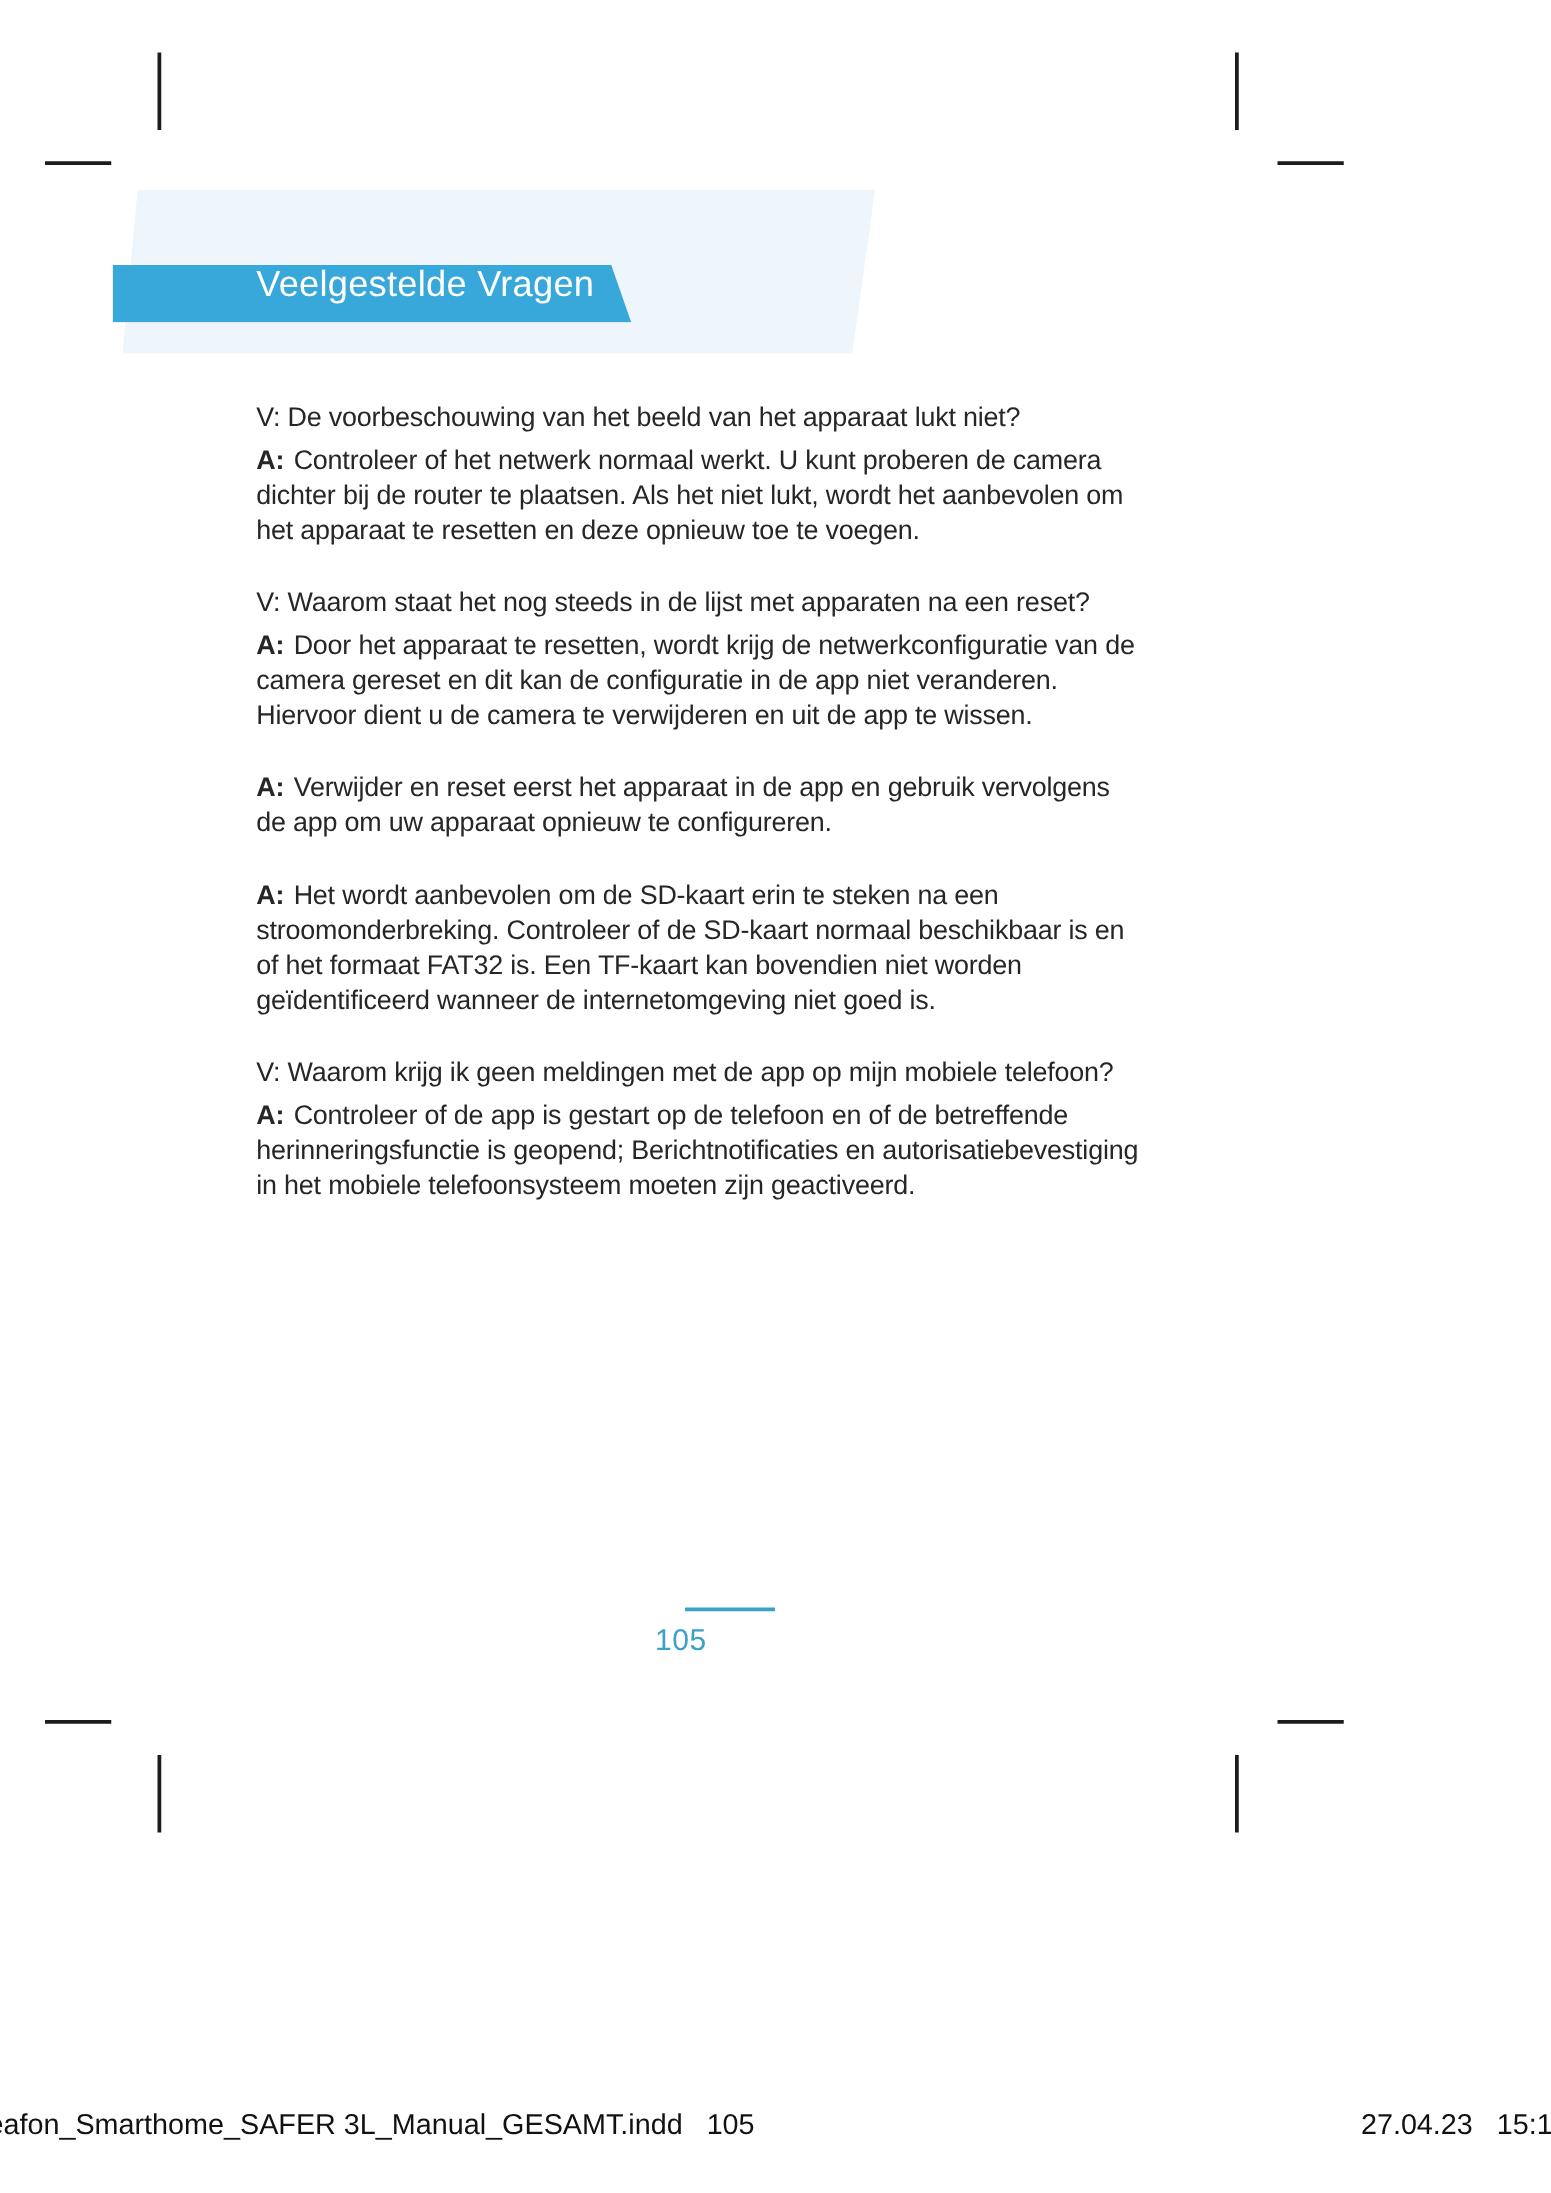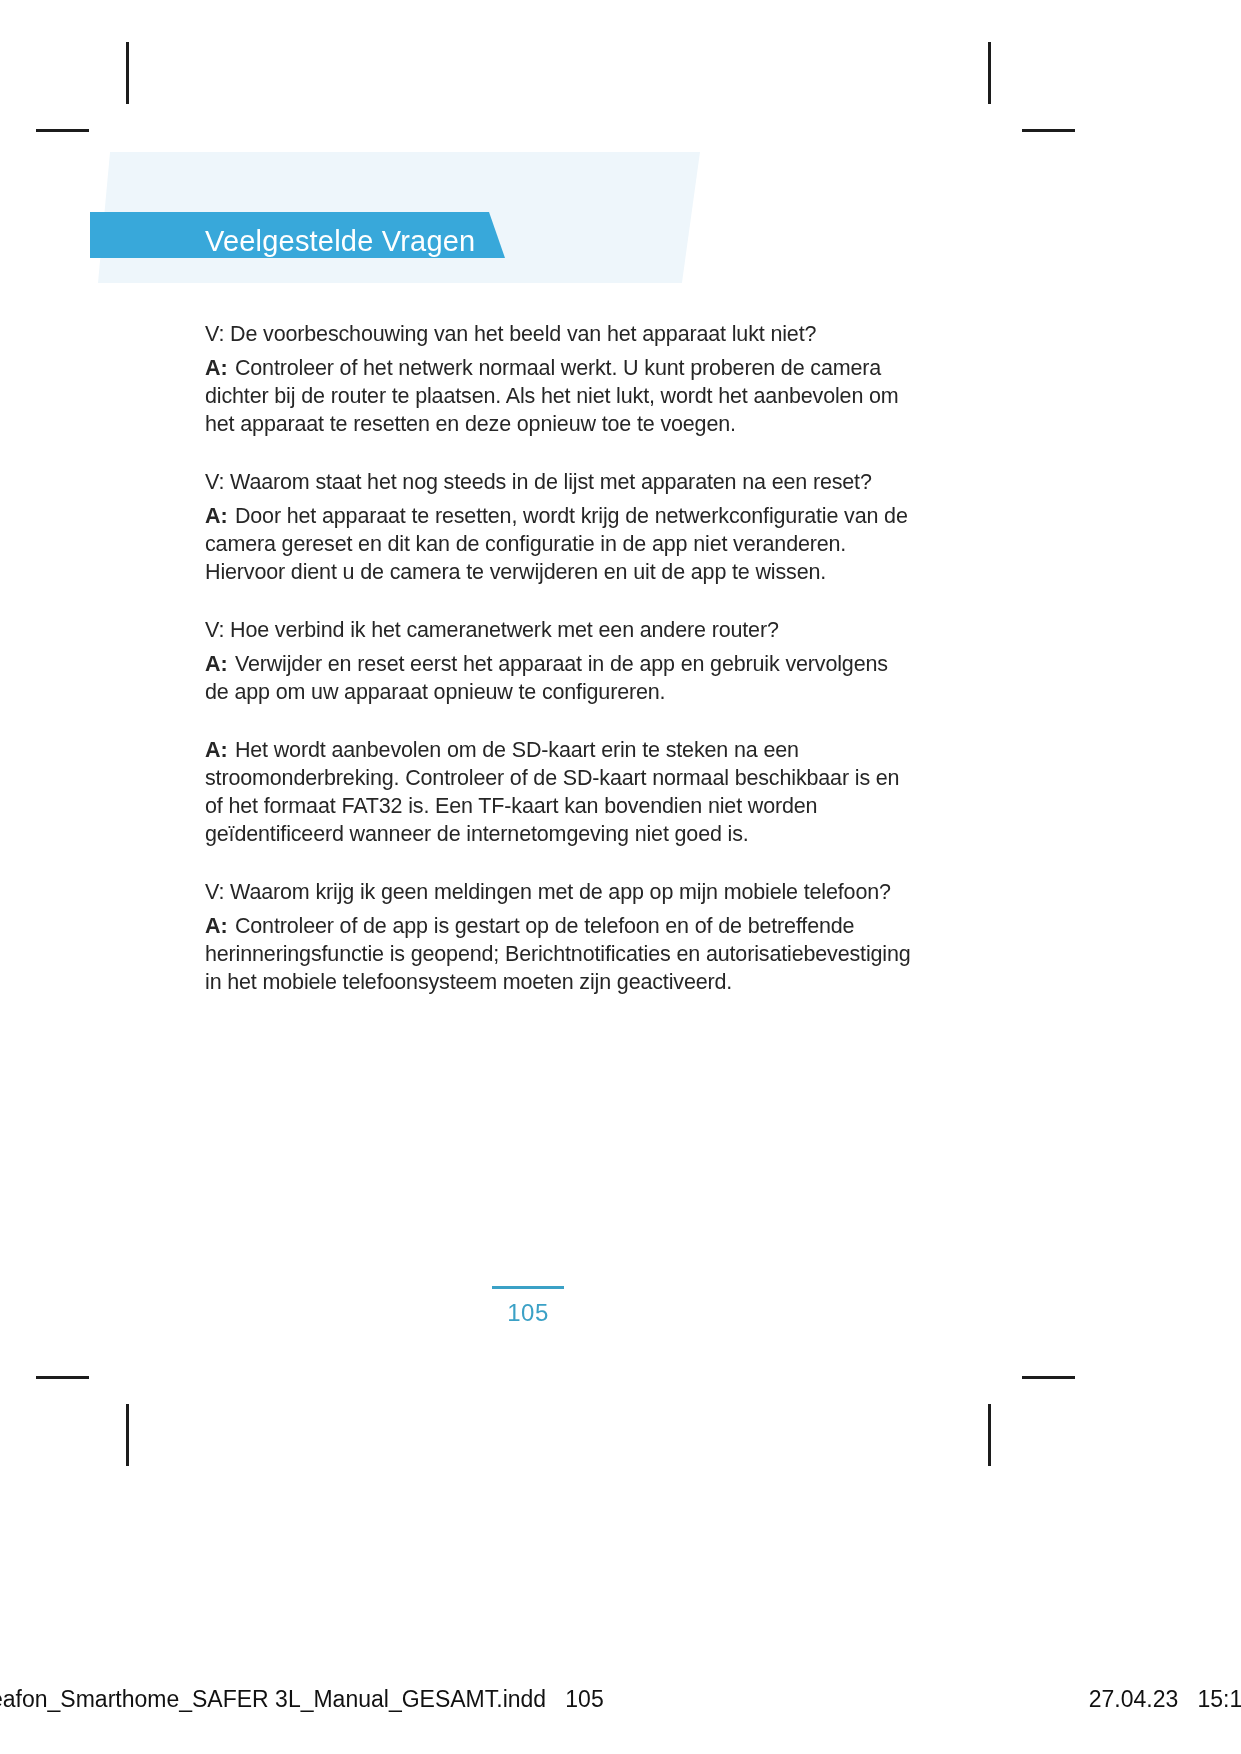--- a/index.html
+++ b/index.html
@@ -24,37 +24,37 @@
   
   .banner-shadow{
     position:absolute;left:98px;top:152px;width:602px;height:131px;
     background:var(--banner_shadow);
     clip-path:polygon(2% 0,100% 0,97% 100%,0 100%);
   }
   .banner{
     position:absolute;left:90px;top:212px;width:415px;height:46px;
     background:var(--banner_blue);
     clip-path:polygon(0 0,calc(100% - 16px) 0,100% 100%,0 100%);
-    display:flex;align-items:flex-end;
+    display:flex;align-items:flex-start;
   }
   .banner-title{
     color:#ffffff;font-size:29px;font-weight:400;
     padding-left:115px;letter-spacing:0.2px;white-space:nowrap;
   }
   
   .content{
     position:absolute;left:205px;top:320px;width:712px;
     font-size:21.5px;line-height:28px;letter-spacing:-0.15px;
   }
   .qa{margin:0 0 30px 0;}
   .q{margin:0 0 6px 0;font-weight:normal;white-space:nowrap;}
   .a{margin:0;}
   .a .ap{font-weight:bold;margin-right:0.35em;}
   
-  .pagenum-wrap{position:absolute;left:468px;top:1286px;width:120px;text-align:center;}
+  .pagenum-wrap{position:absolute;left:524px;top:1286px;width:120px;text-align:left;}
   .pagenum-rule{width:72px;height:3px;background:var(--accent_blue);margin:0 auto 10px auto;}
   .pagenum{color:var(--accent_blue);font-size:24px;letter-spacing:0.5px;}
   
   .footer-left,.footer-right{
     position:absolute;top:1686px;font-size:23px;color:#111;white-space:pre;
   }
   .footer-left{left:-10px;}
   .footer-right{right:-14px;}
 </style>
 </head>
@@ -82,21 +82,20 @@
       <p class="q">V: De voorbeschouwing van het beeld van het apparaat lukt niet?</p>
       <p class="a"><b class="ap">A:</b><span>Controleer of het netwerk normaal werkt. U kunt proberen de camera dichter bij de router te plaatsen. Als het niet lukt, wordt het aanbevolen om het apparaat te resetten en deze opnieuw toe te voegen.</span></p>
     </section>
 
     <section class="qa">
       <p class="q">V: Waarom staat het nog steeds in de lijst met apparaten na een reset?</p>
       <p class="a"><b class="ap">A:</b><span>Door het apparaat te resetten, wordt krijg de netwerkconfiguratie van de camera gereset en dit kan de configuratie in de app niet veranderen. Hiervoor dient u de camera te verwijderen en uit de app te wissen.</span></p>
     </section>
 
     <section class="qa">
-      <p class="q">V: Hoe verbind ik het cameranetwerk met een andere router?</p>
       <p class="a"><b class="ap">A:</b><span>Verwijder en reset eerst het apparaat in de app en gebruik vervolgens de app om uw apparaat opnieuw te configureren.</span></p>
     </section>
 
     <section class="qa">
       <p class="a"><b class="ap">A:</b><span>Het wordt aanbevolen om de SD-kaart erin te steken na een stroomonderbreking. Controleer of de SD-kaart normaal beschikbaar is en of het formaat FAT32 is. Een TF-kaart kan bovendien niet worden geïdentificeerd wanneer de internetomgeving niet goed is.</span></p>
     </section>
 
     <section class="qa">
       <p class="q">V: Waarom krijg ik geen meldingen met de app op mijn mobiele telefoon?</p>
       <p class="a"><b class="ap">A:</b><span>Controleer of de app is gestart op de telefoon en of de betreffende herinneringsfunctie is geopend; Berichtnotificaties en autorisatiebevestiging in het mobiele telefoonsysteem moeten zijn geactiveerd.</span></p>

